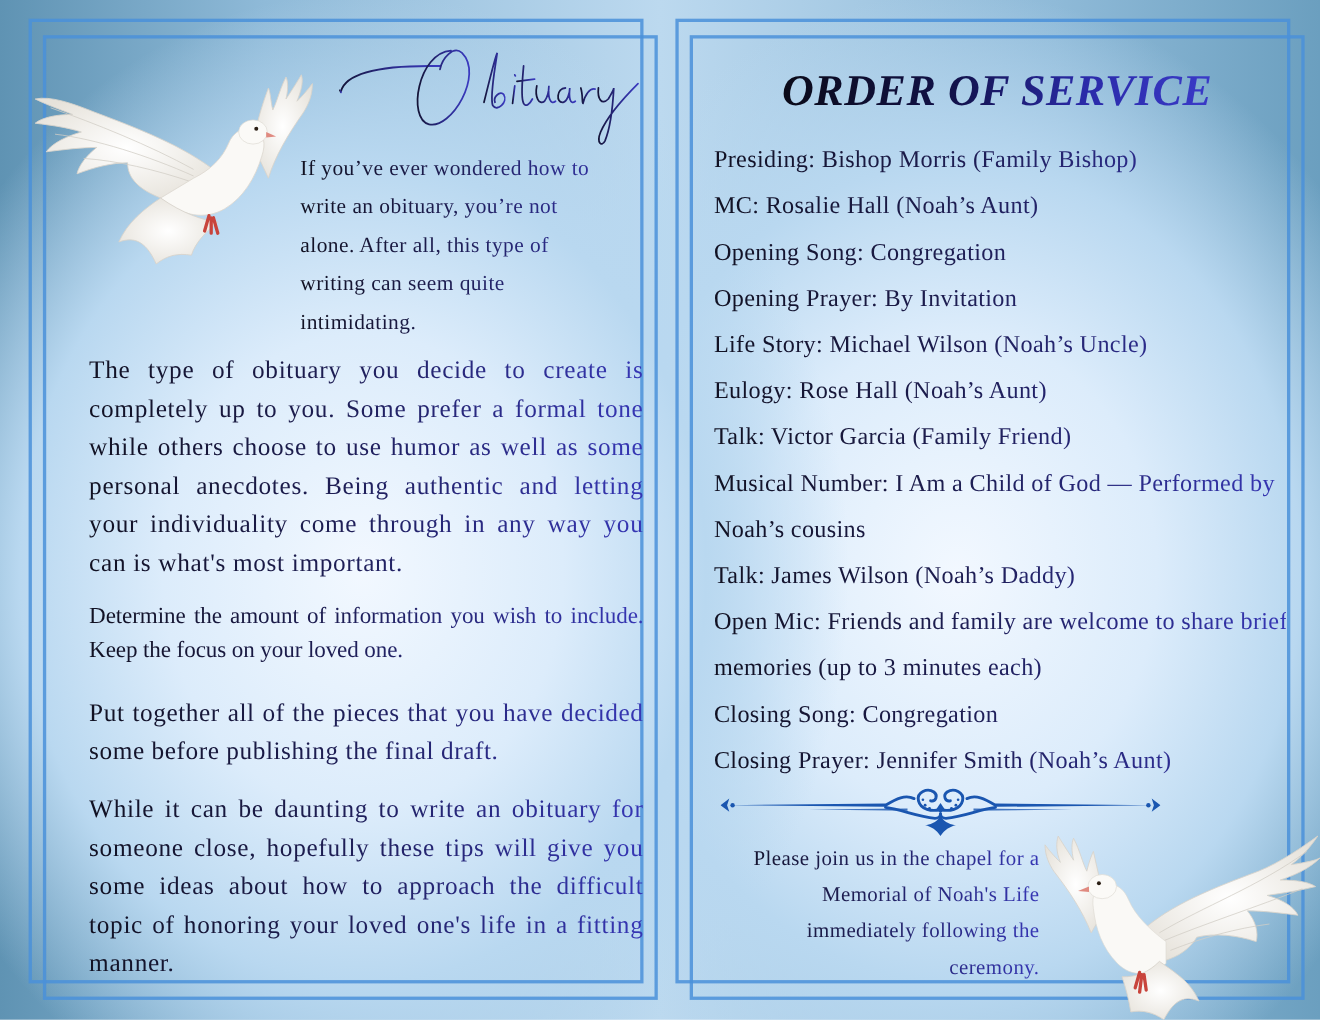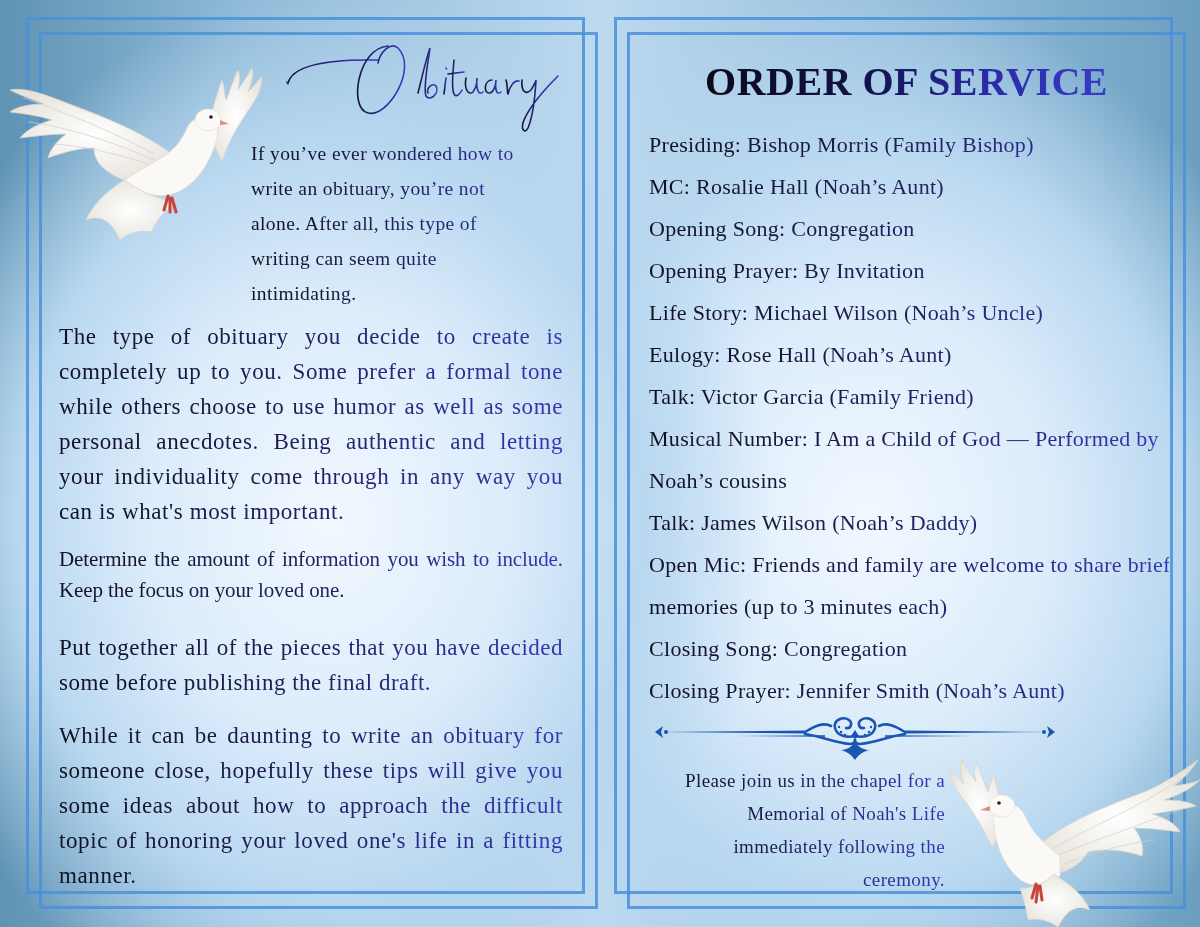--- a/index.html
+++ b/index.html
@@ -11,21 +11,21 @@
       radial-gradient(ellipse 520px 620px at 330px 520px, #f2f8ff 0%, #dcecfb 35%, #b9d8f0 60%, rgba(150,190,220,0) 85%),
       radial-gradient(ellipse 520px 620px at 870px 520px, #f2f8ff 0%, #dcecfb 35%, #b9d8f0 60%, rgba(150,190,220,0) 85%),
       linear-gradient(90deg, #5f93b3 0%, #8fbad8 20%, #bcd9ef 50%, #8fbad8 80%, #6b9fbf 100%);
   }
   .frame {
     position: absolute;
     border: 3px solid #4a90d9;
     opacity: 0.85;
     pointer-events: none;
   }
-  .panel { position: absolute; }
+  .panel { position: absolute; margin-left: 22px; }
   .grad-text {
     background: linear-gradient(90deg, #111122 0%, #1e1e55 45%, #3636b5 100%);
     -webkit-background-clip: text;
     background-clip: text;
     color: transparent;
   }
   
   .obit-title {
     position: absolute;
     left: 278px; top: 38px;
@@ -62,20 +62,21 @@
     text-align: center;
     font-size: 40px;
     font-weight: bold;
     letter-spacing: 0.5px;
   }
   .service-title span {
     background: linear-gradient(90deg, #0a0a18 0%, #12124a 40%, #2a2aa8 70%, #3a3ac8 100%);
     -webkit-background-clip: text;
     background-clip: text;
     color: transparent;
+    font-style: italic;
   }
   .service-list {
     position: absolute;
     left: 649px; top: 124px;
     width: 520px;
     list-style: none;
   }
   .service-list li {
     font-size: 22px;
     line-height: 42px;

